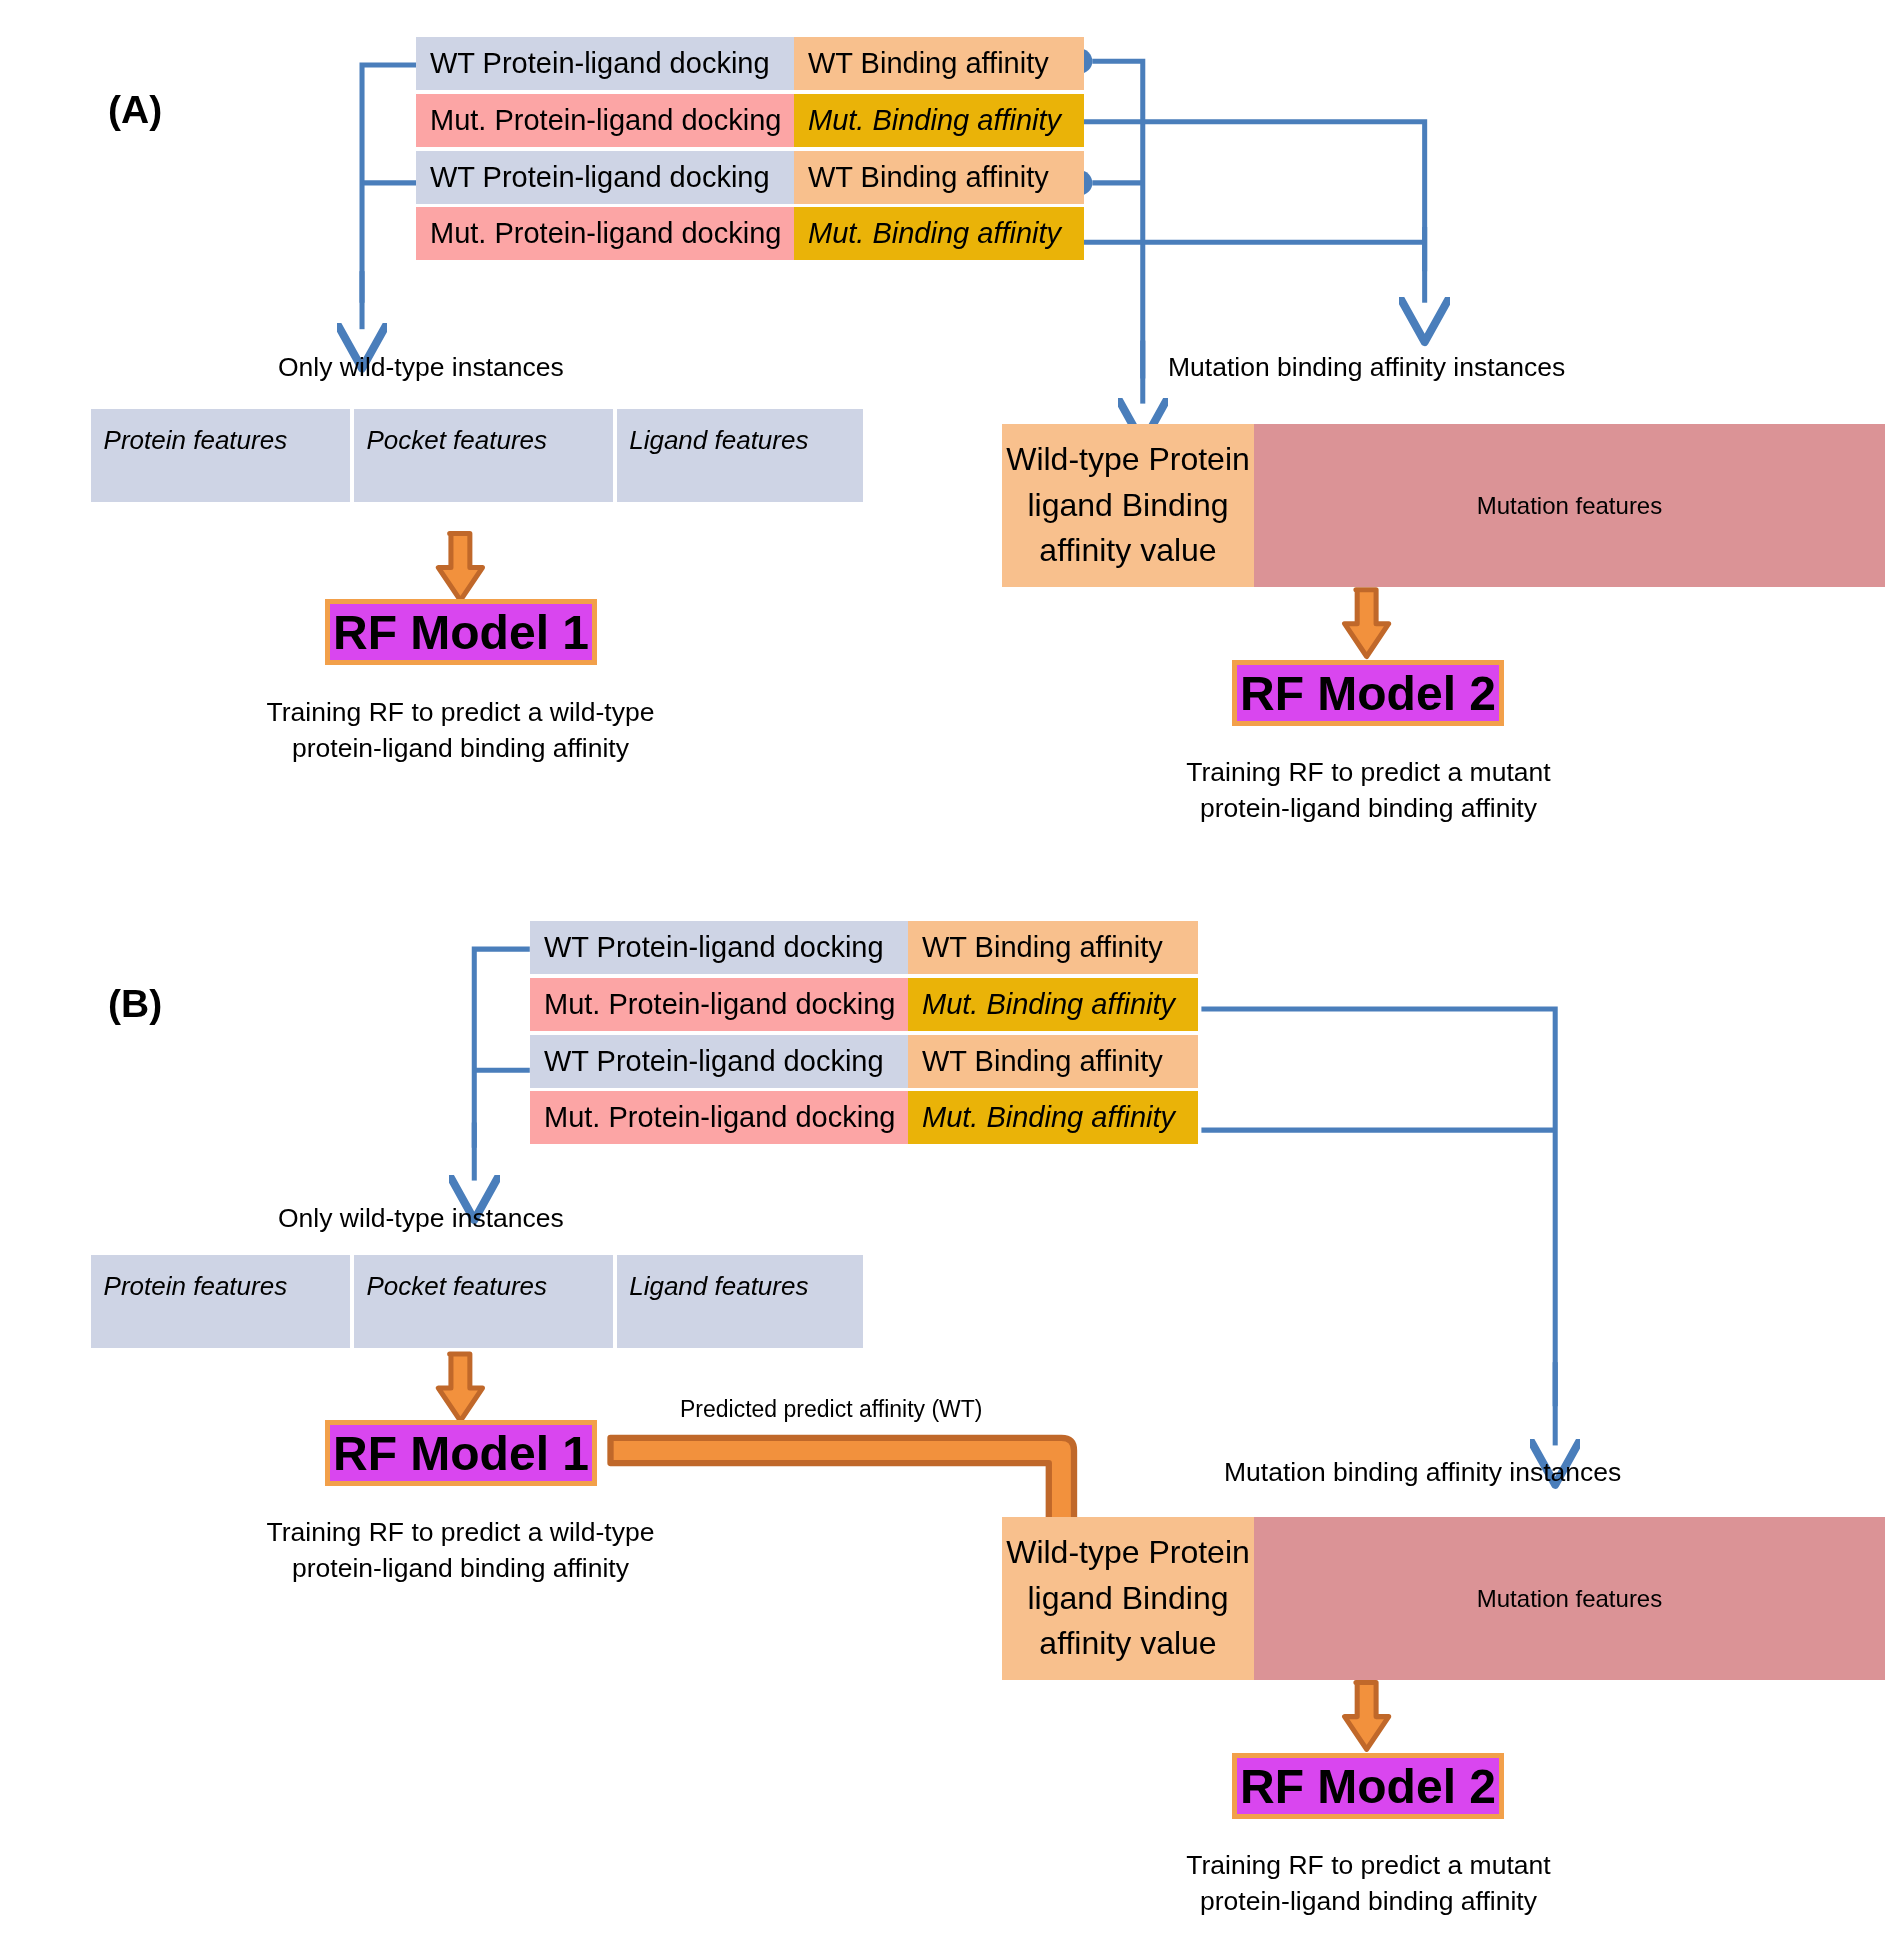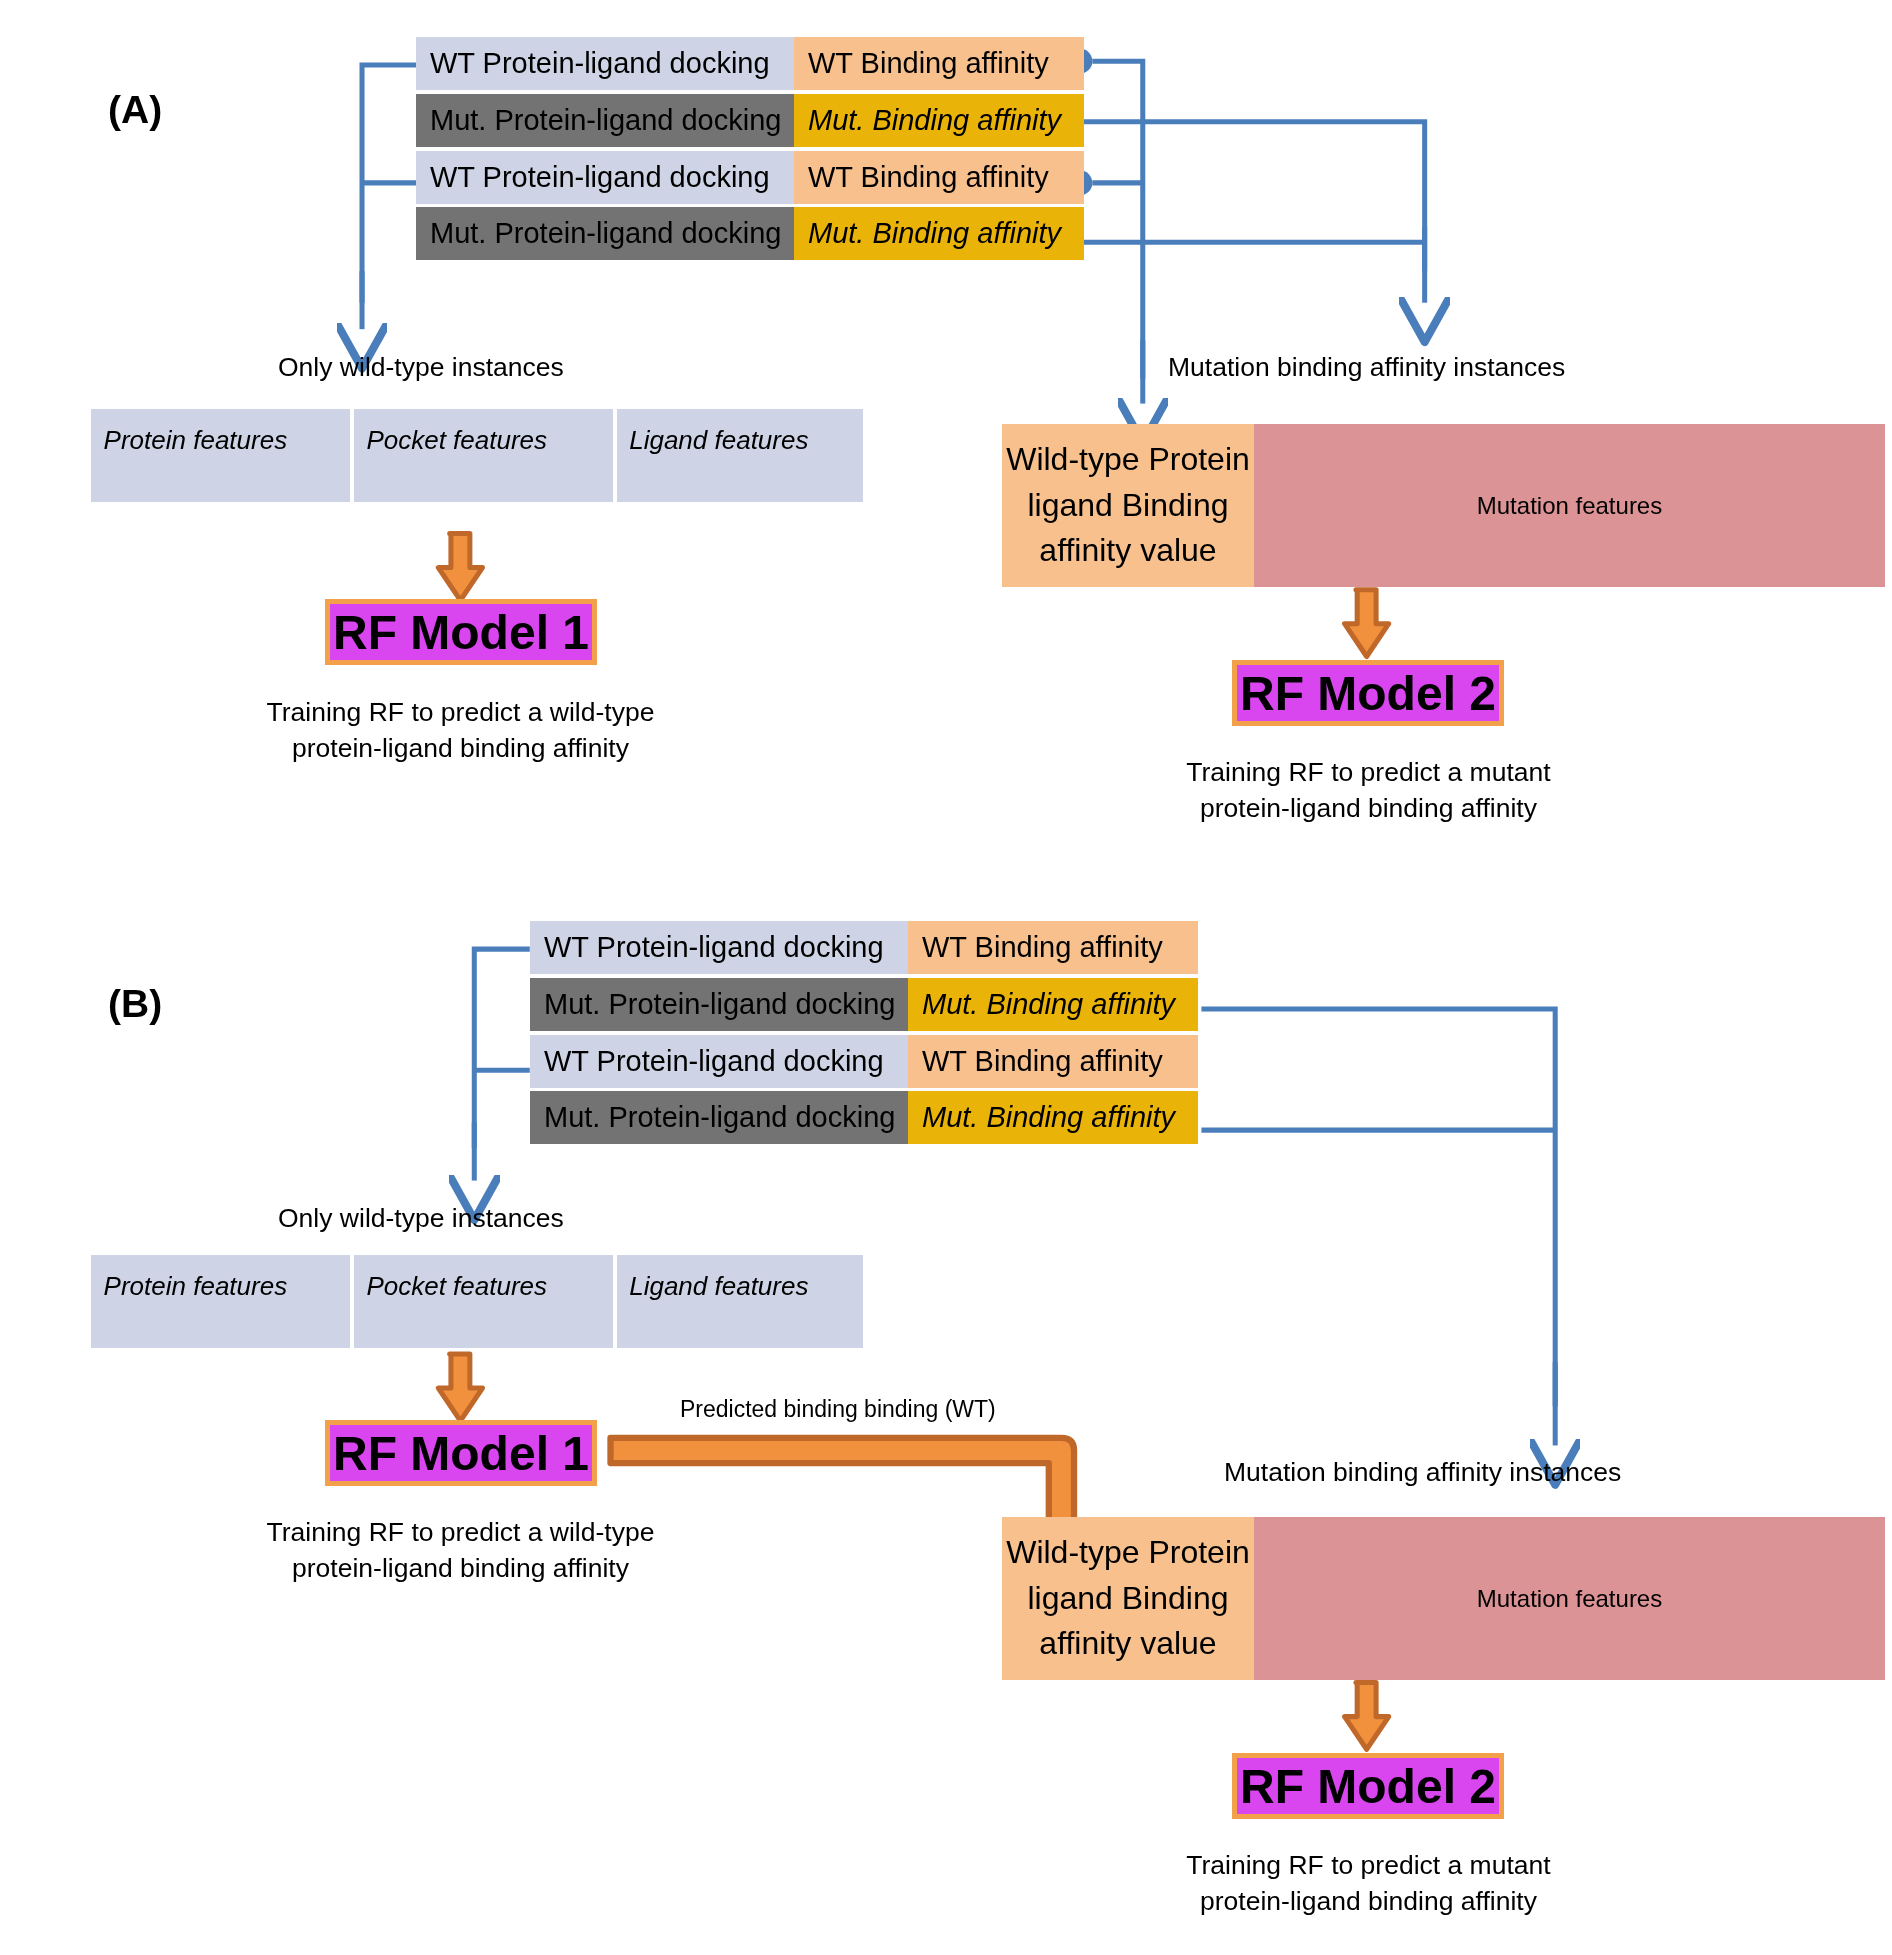--- a/index.html
+++ b/index.html
@@ -36,21 +36,21 @@
   }
   .dcell {
     display: flex;
     align-items: center;
     font-size: 29px;
     padding-left: 14px;
     box-sizing: border-box;
     white-space: nowrap;
   }
   .c-wtrow  { background: #ced4e5; }
-  .c-mutrow { background: #737373; }
+  .c-mutrow { background: #fca5a5; }
   .c-wtaff  { background: #f8c08d; }
   .c-mutaff { background: #eab308; font-style: italic; }
 
   
   .featstrip { position: absolute; display: flex; font-style: italic; }
   .featbox {
     background: #ced4e5;
     font-size: 26px;
     line-height: 1.32;
     padding: 14px 0 0 12.6px;
@@ -288,21 +288,21 @@
 features</div>
     <div class="featbox" style="width:246px;height:93px;">Ligand
 features</div>
   </div>
 
   <div class="rfbox" style="left:325px; top:1420px; width:272px; height:66px;">RF Model 1</div>
 
   <div class="caption" style="left:145px; top:1514px; width:631px;">Training RF to predict a wild-type
 protein-ligand binding affinity</div>
 
-  <div class="small-label" style="left:680px; top:1396px;">Predicted binding binding (WT)</div>
+  <div class="small-label" style="left:680px; top:1396px;">Predicted predict affinity (WT)</div>
 
   <div class="mutstrip" style="left:1002px; top:1517px;">
     <div class="mut-wt" style="width:252px;height:163px;">Wild-type
 Protein ligand
 Binding affinity
 value</div>
     <div class="mut-feat" style="width:631px;height:163px;">Mutation  features</div>
   </div>
 
   <div class="rfbox" style="left:1232px; top:1753px; width:272px; height:66px;">RF Model 2</div>

